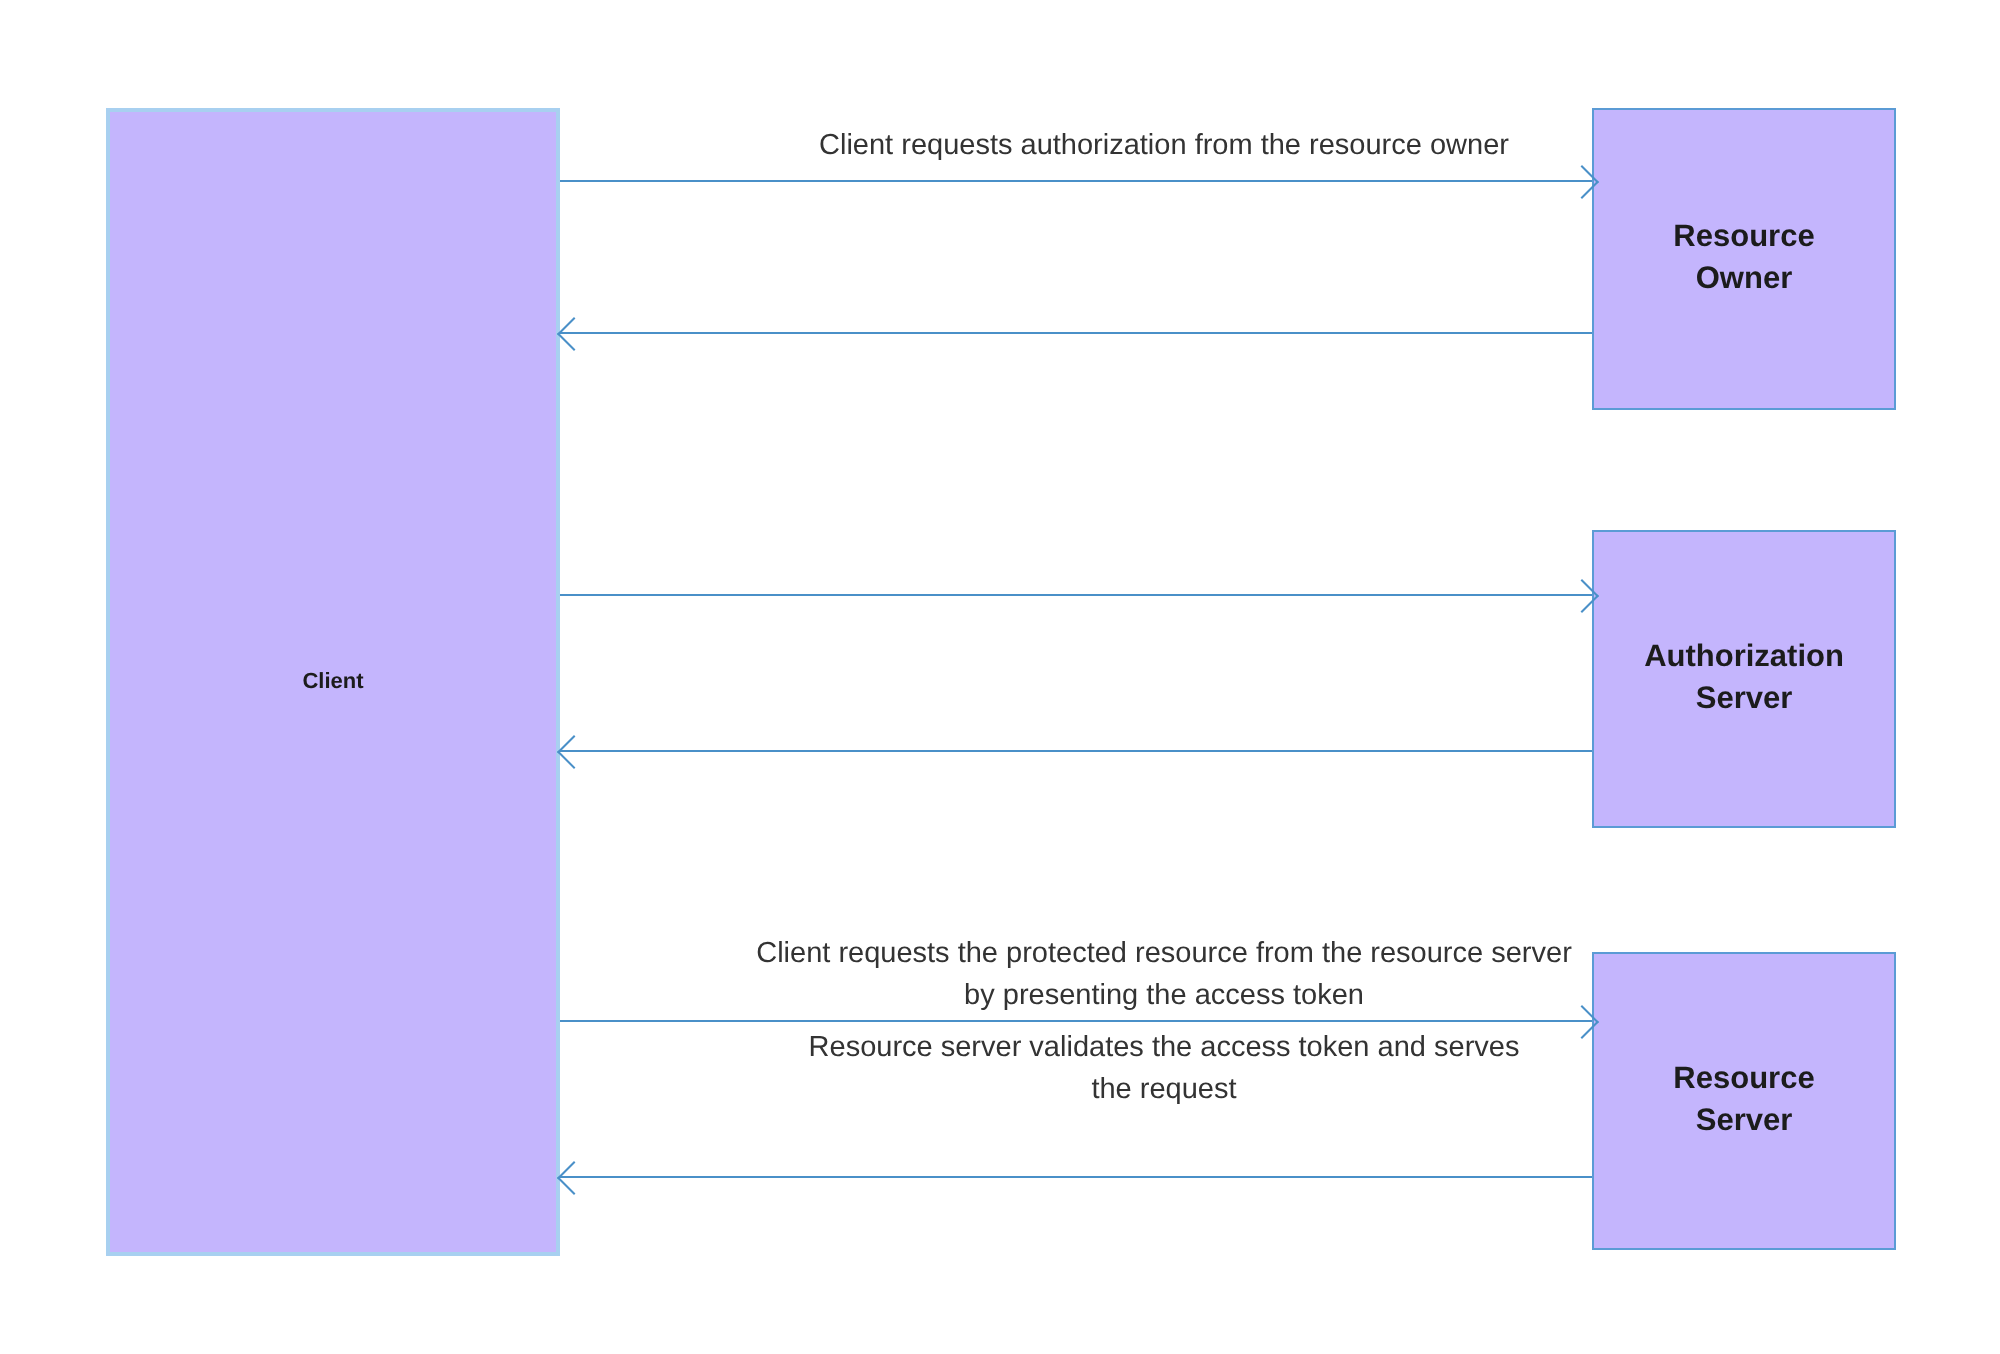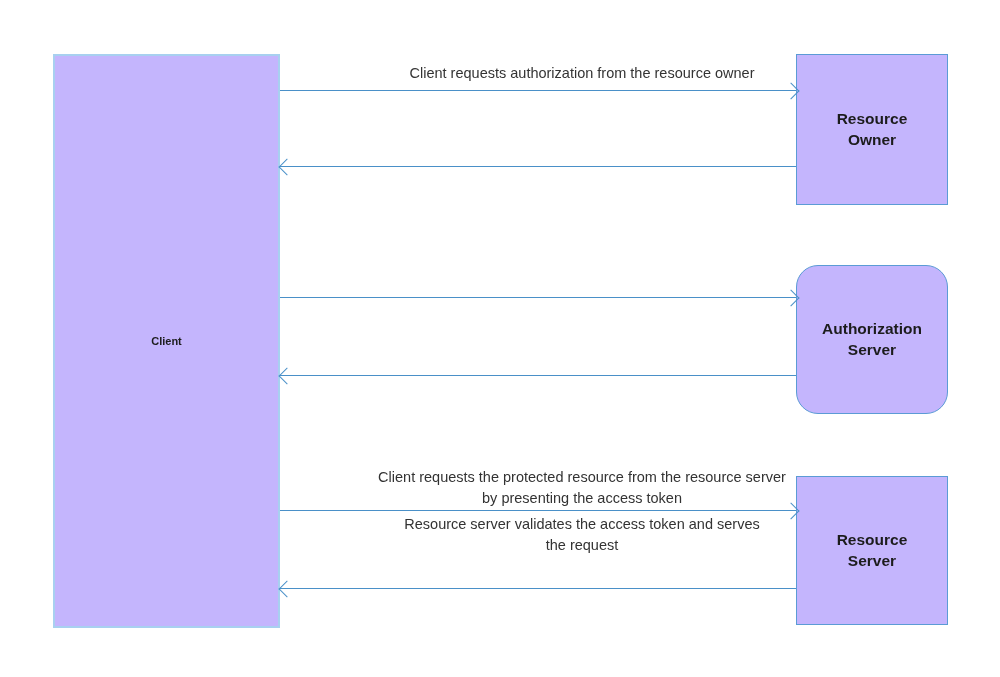--- a/index.html
+++ b/index.html
@@ -48,21 +48,21 @@
 
   .node-right {
     left: 796px;
     width: 152px;
     border: 1.6px solid #5b9bd5;
   }
   .node-right .node-label {
     font-size: 15.5px;
   }
   #node-resource-owner { top: 54px;  height: 151px; }
-  #node-auth-server    { top: 265px; height: 149px; border-radius: 22px; }
+  #node-auth-server    { top: 265px; height: 149px; }
   #node-resource-server{ top: 476px; height: 149px; }
 
   
   .arrow-line {
     position: absolute;
     left: 280px;
     width: 516px;
     height: 0;
     border-top: 1.5px solid #4a90c8;
   }

